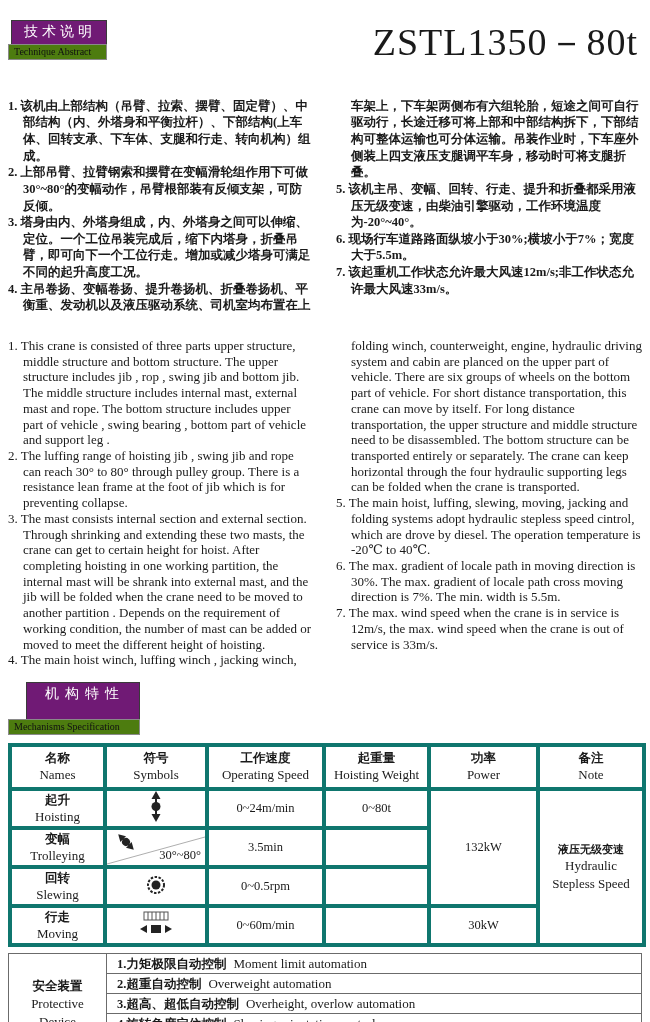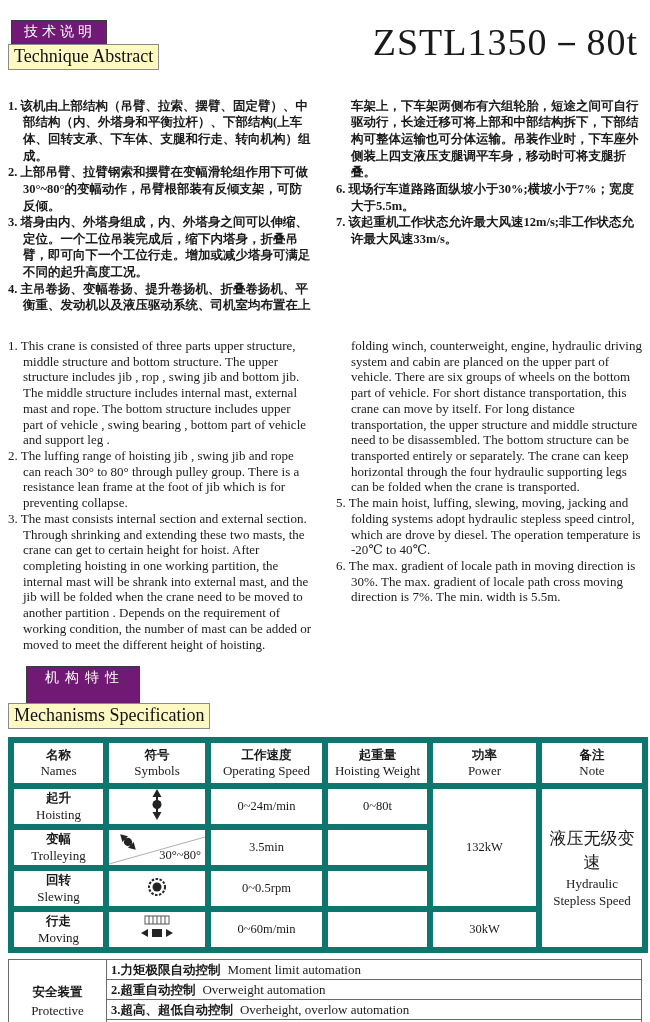--- a/index.html
+++ b/index.html
@@ -12,22 +12,22 @@
 
   
   .hdr{display:flex;justify-content:space-between;align-items:flex-start;}
   .badge{display:inline-block;}
   .badge .blue{
     display:inline-block;background:#701a75;color:#fff;
     font-size:14px;font-weight:normal;letter-spacing:4px;
     padding:2px 10px 3px 12px;margin-left:3px;border:1px solid #3a3a3a;border-bottom:none;
   }
   .badge .white{
-    display:block;border:1px solid #8a8a8a;background:#fef9c3;color:#111;
-    font-size:18px;padding:1px 5px 2px 5px;white-space:nowrap;
+    display:block;border:1px solid #8a8a8a;background:#4d7c0f;color:#111;
+    font-size:10px;padding:1px 5px 2px 5px;white-space:nowrap;
   }
   .title{
     font-size:38px;line-height:1.1;letter-spacing:1px;margin:2px 4px 8px 0;
     font-weight:normal;white-space:nowrap;
   }
 
   
   .abs{
     display:grid;grid-template-columns:1fr 1fr;column-gap:22px;row-gap:24px;
     margin-top:26px;
@@ -39,41 +39,41 @@
   .cont{padding-left:15px;text-indent:0;}
 
   
   .sec2{margin-top:14px;}
   .sec2 .blue{letter-spacing:6px;padding:2px 14px 16px 18px;margin-left:18px;}
 
   
   table{border-collapse:collapse;table-layout:fixed;}
   .mech{width:634px;margin-top:8px;}
   .mech th,.mech td{
-    border:6px solid #0f766e;text-align:center;vertical-align:middle;padding:0 2px;
+    border:4px solid #0f766e;text-align:center;vertical-align:middle;padding:0 2px;
   }
   .mech th{height:40px;font-weight:normal;}
   .mech td{height:35px;}
   .h-cn{font-size:12.5px;font-weight:bold;line-height:1.25;}
   .h-en{font-size:13px;line-height:1.2;}
   .val{font-size:12.5px;}
-  .note-cn{font-size:17px;font-weight:normal;line-height:1.4;}
+  .note-cn{font-size:11px;font-weight:bold;line-height:1.4;}
   .note-en{font-size:13px;line-height:1.35;}
   .symcell{position:relative;padding:0;}
   .diag{position:absolute;left:0;top:0;width:100%;height:100%;}
   .symcell .arrow{position:absolute;left:8px;top:1px;}
   .symlabel{position:absolute;right:4px;bottom:2px;font-size:12.5px;}
 
   
   .safe{width:634px;margin-top:6px;}
   .safe td{border:1px solid #6b6b6b;vertical-align:middle;}
   .safe .label{width:95px;text-align:center;}
   .safe .label .cnl{font-size:12.5px;font-weight:bold;line-height:1.5;}
   .safe .label .enl{font-size:13px;line-height:1.35;}
-  .safe .row{height:19px;padding:0 4px;text-align:left;}
+  .safe .row{height:19px;padding:0 10px;text-align:left;}
   .safe .row .cnt{font-size:12.5px;font-weight:bold;}
   .safe .row .ent{font-size:13px;margin-left:7px;}
 </style>
 </head>
 <body>
 
 <div class="page">
 
   
   <div class="hdr">
@@ -89,34 +89,37 @@
 
     <div class="cn">
       <div class="item"><span class="num">1.</span> <span>该机由上部结构（吊臂、拉索、摆臂、固定臂）、中部结构（内、外塔身和平衡拉杆）、下部结构(上车体、回转支承、下车体、支腿和行走、转向机构）组成。</span></div>
       <div class="item"><span class="num">2.</span> <span>上部吊臂、拉臂钢索和摆臂在变幅滑轮组作用下可做30°~80°的变幅动作，吊臂根部装有反倾支架，可防反倾。</span></div>
       <div class="item"><span class="num">3.</span> <span>塔身由内、外塔身组成，内、外塔身之间可以伸缩、定位。一个工位吊装完成后，缩下内塔身，折叠吊臂，即可向下一个工位行走。增加或减少塔身可满足不同的起升高度工况。</span></div>
       <div class="item"><span class="num">4.</span> <span>主吊卷扬、变幅卷扬、提升卷扬机、折叠卷扬机、平衡重、发动机以及液压驱动系统、司机室均布置在上</span></div>
     </div>
 
     <div class="cn">
       <div class="cont">车架上，下车架两侧布有六组轮胎，短途之间可自行驱动行，长途迁移可将上部和中部结构拆下，下部结构可整体运输也可分体运输。吊装作业时，下车座外侧装上四支液压支腿调平车身，移动时可将支腿折叠。</div>
+      <div class="item"><span class="num">5.</span> <span>该机主吊、变幅、回转、行走、提升和折叠都采用液压无级变速，由柴油引擎驱动，工作环境温度为-20°~40°。</span></div>
       <div class="item"><span class="num">6.</span> <span>现场行车道路路面纵坡小于30%;横坡小于7%；宽度大于5.5m。</span></div>
       <div class="item"><span class="num">7.</span> <span>该起重机工作状态允许最大风速12m/s;非工作状态允许最大风速33m/s。</span></div>
     </div>
 
     <div class="en">
       <div class="item"><span class="num">1.</span> <span>This crane is consisted of three parts upper structure, middle structure and bottom structure. The upper structure includes jib , rop , swing jib and bottom jib. The middle structure includes internal mast, external mast and rope. The bottom structure includes upper part of vehicle , swing bearing , bottom part of vehicle and support leg .</span></div>
       <div class="item"><span class="num">2.</span> <span>The luffing range of hoisting jib , swing jib and rope can reach 30° to 80° through pulley group. There is a resistance lean frame at the foot of jib which is for preventing collapse.</span></div>
       <div class="item"><span class="num">3.</span> <span>The mast consists internal section and external section. Through shrinking and extending these two masts, the crane can get to certain height for hoist. After completing hoisting in one working partition, the internal mast will be shrank into external mast, and the jib will be folded when the crane need to be moved to another partition . Depends on the requirement of working condition, the number of mast can be added or moved to meet the different height of hoisting.</span></div>
+      <div class="item"><span class="num">4.</span> <span>The main hoist winch, luffing winch , jacking winch,</span></div>
     </div>
 
     <div class="en">
       <div class="cont">folding winch,  counterweight, engine, hydraulic driving system and cabin are planced on the upper part of vehicle. There are six groups of wheels on the bottom part of vehicle. For short distance transportation, this crane can move by itself. For long distance transportation, the upper structure and middle structure need to be disassembled. The bottom structure can be transported entirely or separately. The crane can keep horizontal through the four hydraulic supporting legs can be folded when the crane is transported.</div>
       <div class="item"><span class="num">5.</span> <span>The main hoist, luffing, slewing, moving, jacking and folding systems adopt hydraulic stepless speed cintrol, which are drove by diesel. The operation temperature is -20℃  to 40℃.</span></div>
       <div class="item"><span class="num">6.</span> <span>The max. gradient of locale path in moving direction is 30%. The max. gradient of locale path cross moving direction is 7%. The min. width is 5.5m.</span></div>
+      <div class="item"><span class="num">7.</span> <span>The max. wind speed when the crane is in service is 12m/s, the max. wind speed when the crane is out of service is 33m/s.</span></div>
     </div>
   </div>
 
   
   <div class="badge sec2">
     <span class="blue">机构特性</span>
     <span class="white">Mechanisms Specification</span>
   </div>
 
   

